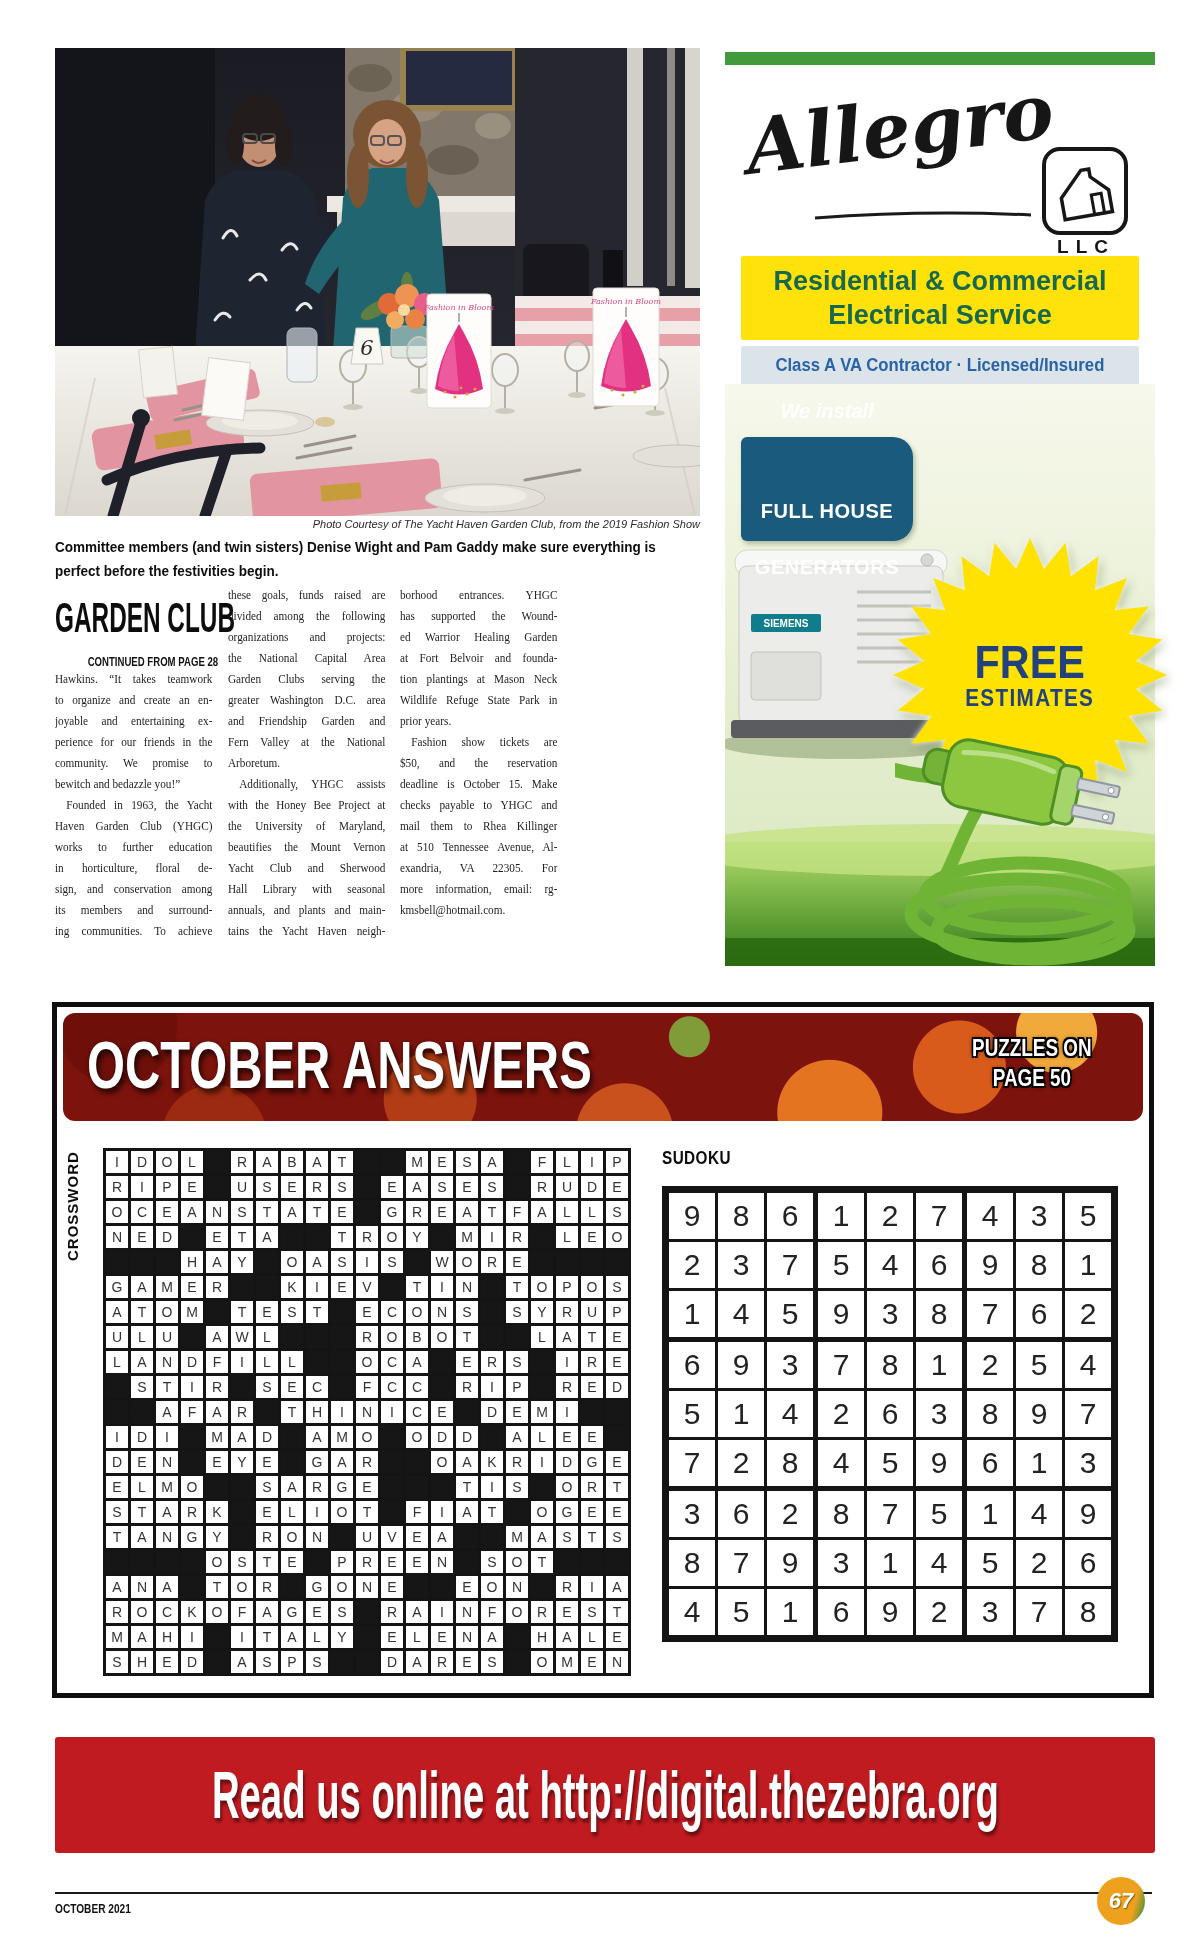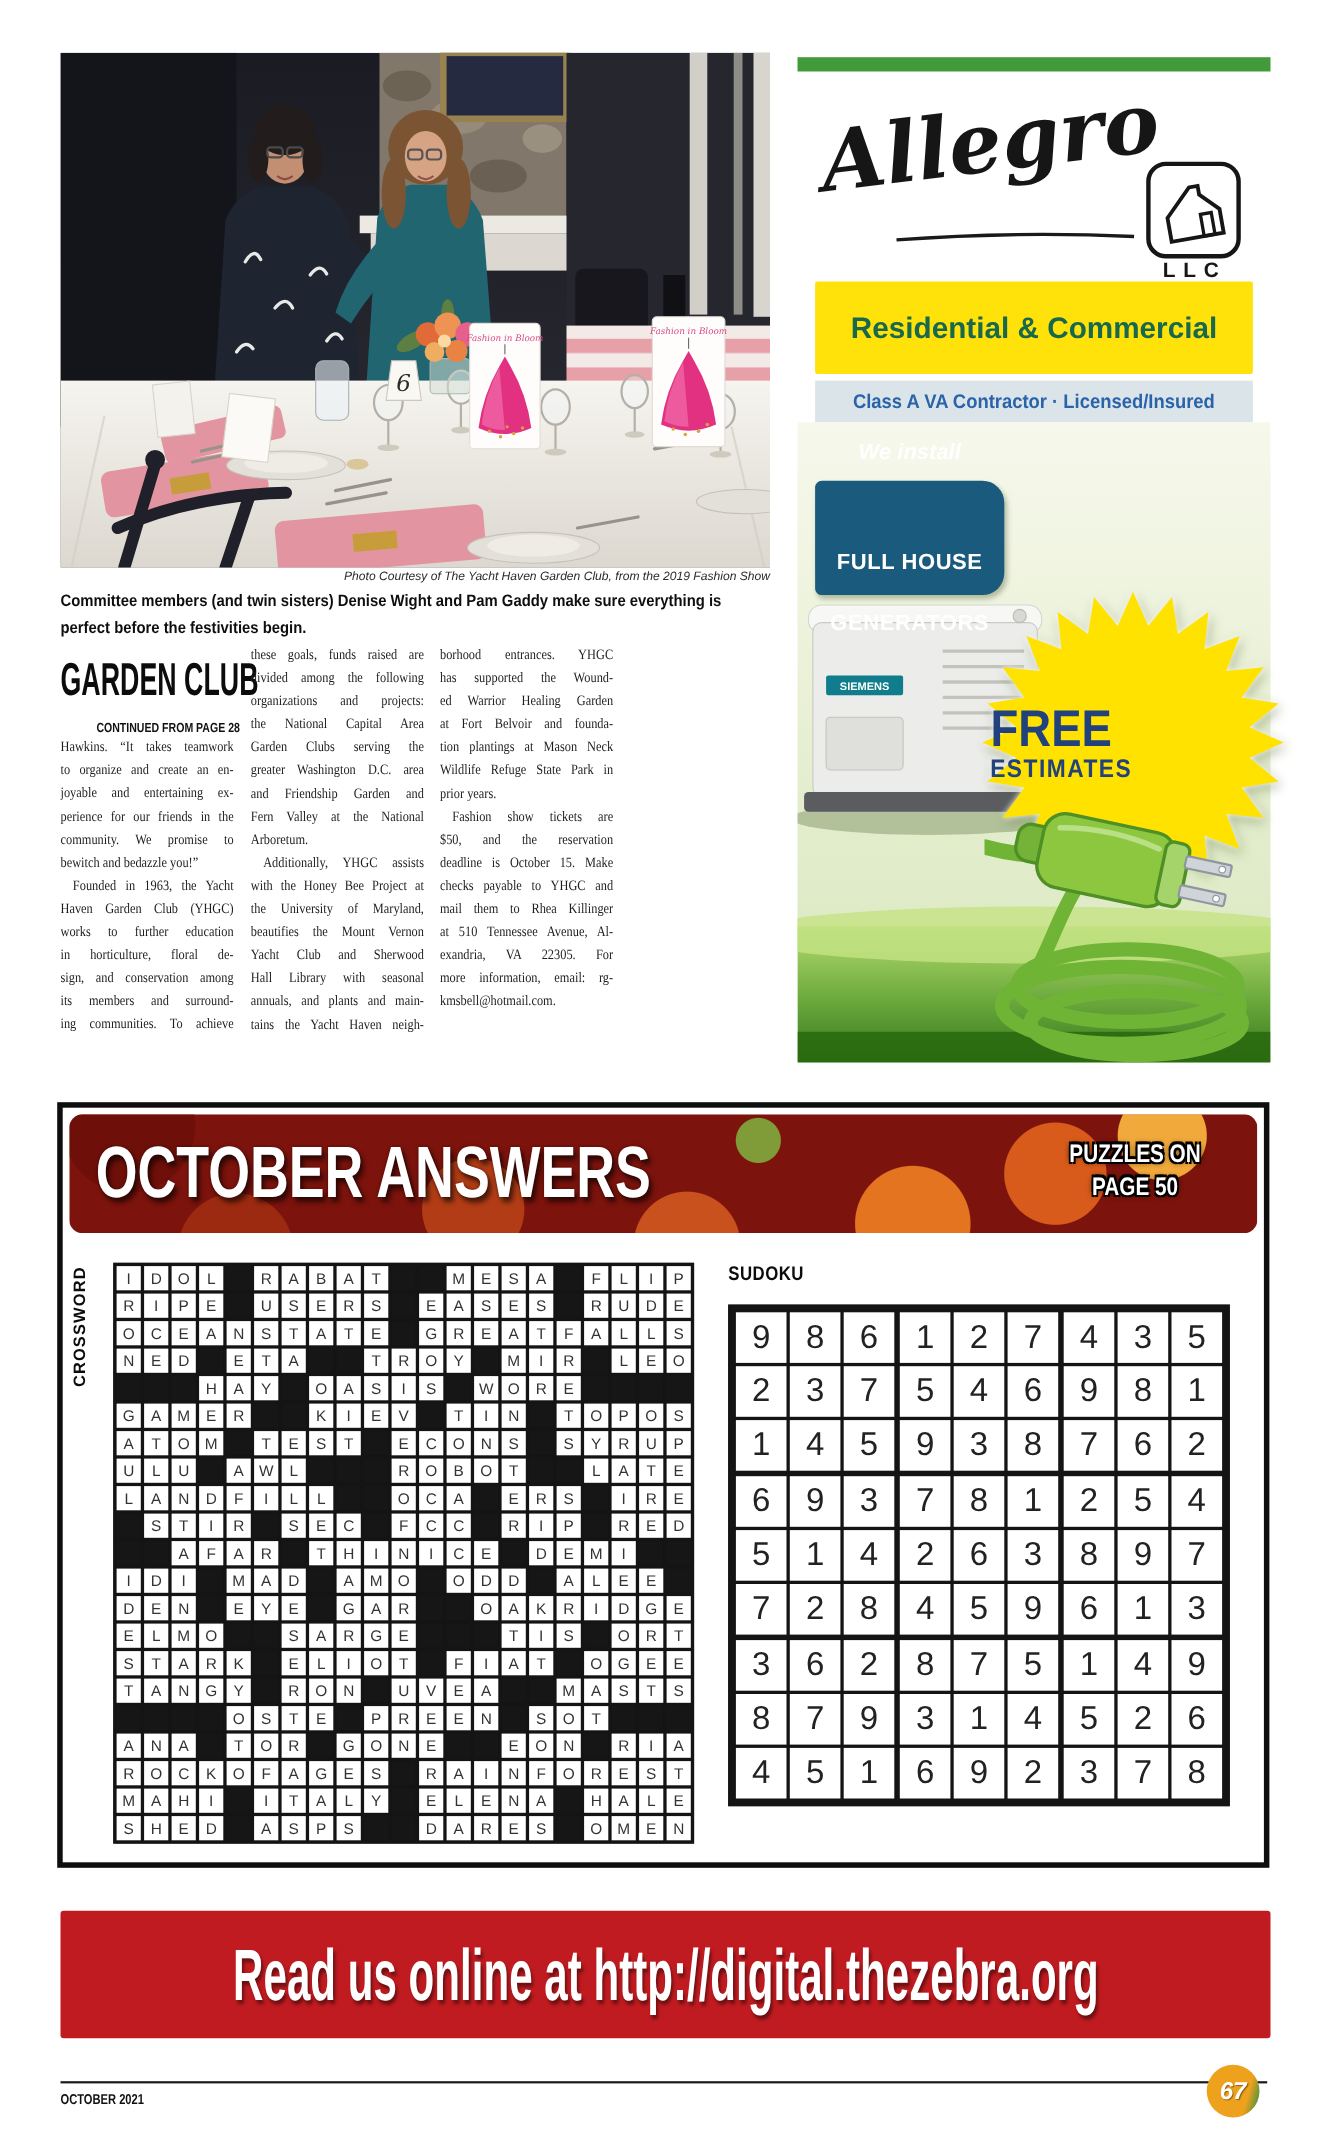--- a/index.html
+++ b/index.html
@@ -61,21 +61,21 @@
   .install-line{font-size:20px;font-weight:bold;letter-spacing:.5px;line-height:24px;}
   .contact{position:absolute;left:222px;top:388px;width:200px;text-align:center;color:#174a7d;}
   .contact-label{font-size:21px;font-weight:bold;font-style:italic;}
   .contact-hr{width:140px;height:2px;background:#174a7d;margin:7px auto 10px;}
   .contact-phone{font-size:22px;font-weight:bold;letter-spacing:.5px;}
   .contact-email{font-size:18px;font-weight:bold;margin-top:4px;}
   .burst{position:absolute;left:168px;top:486px;width:274px;height:274px;
          filter:drop-shadow(0 0 3px rgba(255,255,255,.95)) drop-shadow(2px 4px 5px rgba(90,110,50,.4));}
   .burst svg{position:absolute;left:0;top:0;}
   .burst-text{position:absolute;left:0;top:0;width:100%;height:100%;display:flex;
-              flex-direction:column;align-items:flex-start;justify-content:center;color:#21427c;}
+              flex-direction:column;align-items:center;justify-content:center;color:#21427c;}
   .burst-free{font-size:47px;font-weight:bold;transform:scaleX(.88);line-height:46px;}
   .burst-est{font-size:23px;font-weight:bold;letter-spacing:1.5px;transform:scaleX(.9);}
   .ad-plug{position:absolute;left:170px;top:640px;}
 
   
   .puzzles{left:52px;top:1002px;width:1092px;height:686px;background:#fff;border:5px solid #0e0e0e;}
   .pbanner{position:absolute;left:6px;top:6px;width:1080px;height:108px;border-radius:12px;
            overflow:hidden;
            background:
             radial-gradient(circle at 92% 18%, #f2a93b 0 40px, rgba(0,0,0,0) 41px),
@@ -398,20 +398,21 @@
       <rect x="3" y="3" width="82" height="84" rx="16" fill="none" stroke="#161616" stroke-width="4"></rect>
       <g transform="rotate(-10 44 48)">
         <path d="M20,48 L44,24 L52,24 L52,32 L68,48 L68,70 L20,70 Z" fill="#fff" stroke="#161616" stroke-width="3.5"></path>
         <rect x="50" y="50" width="10" height="20" fill="none" stroke="#161616" stroke-width="3"></rect>
       </g>
     </svg>
     <span class="llc">LLC</span>
 
     <div class="ad-yellow">
       <div>Residential &amp; Commercial</div>
+      <div>Electrical Service</div>
     </div>
     <div class="ad-cred">
       <span>Class A VA Contractor  ·  Licensed/Insured</span>
     </div>
     <div class="ad-pale"></div>
 
     <svg class="ad-scene" width="430" height="584" viewBox="0 0 430 584">
       <defs>
         <linearGradient id="gg" x1="0" y1="0" x2="0" y2="1">
           <stop offset="0" stop-color="#b5dc6e"></stop>

